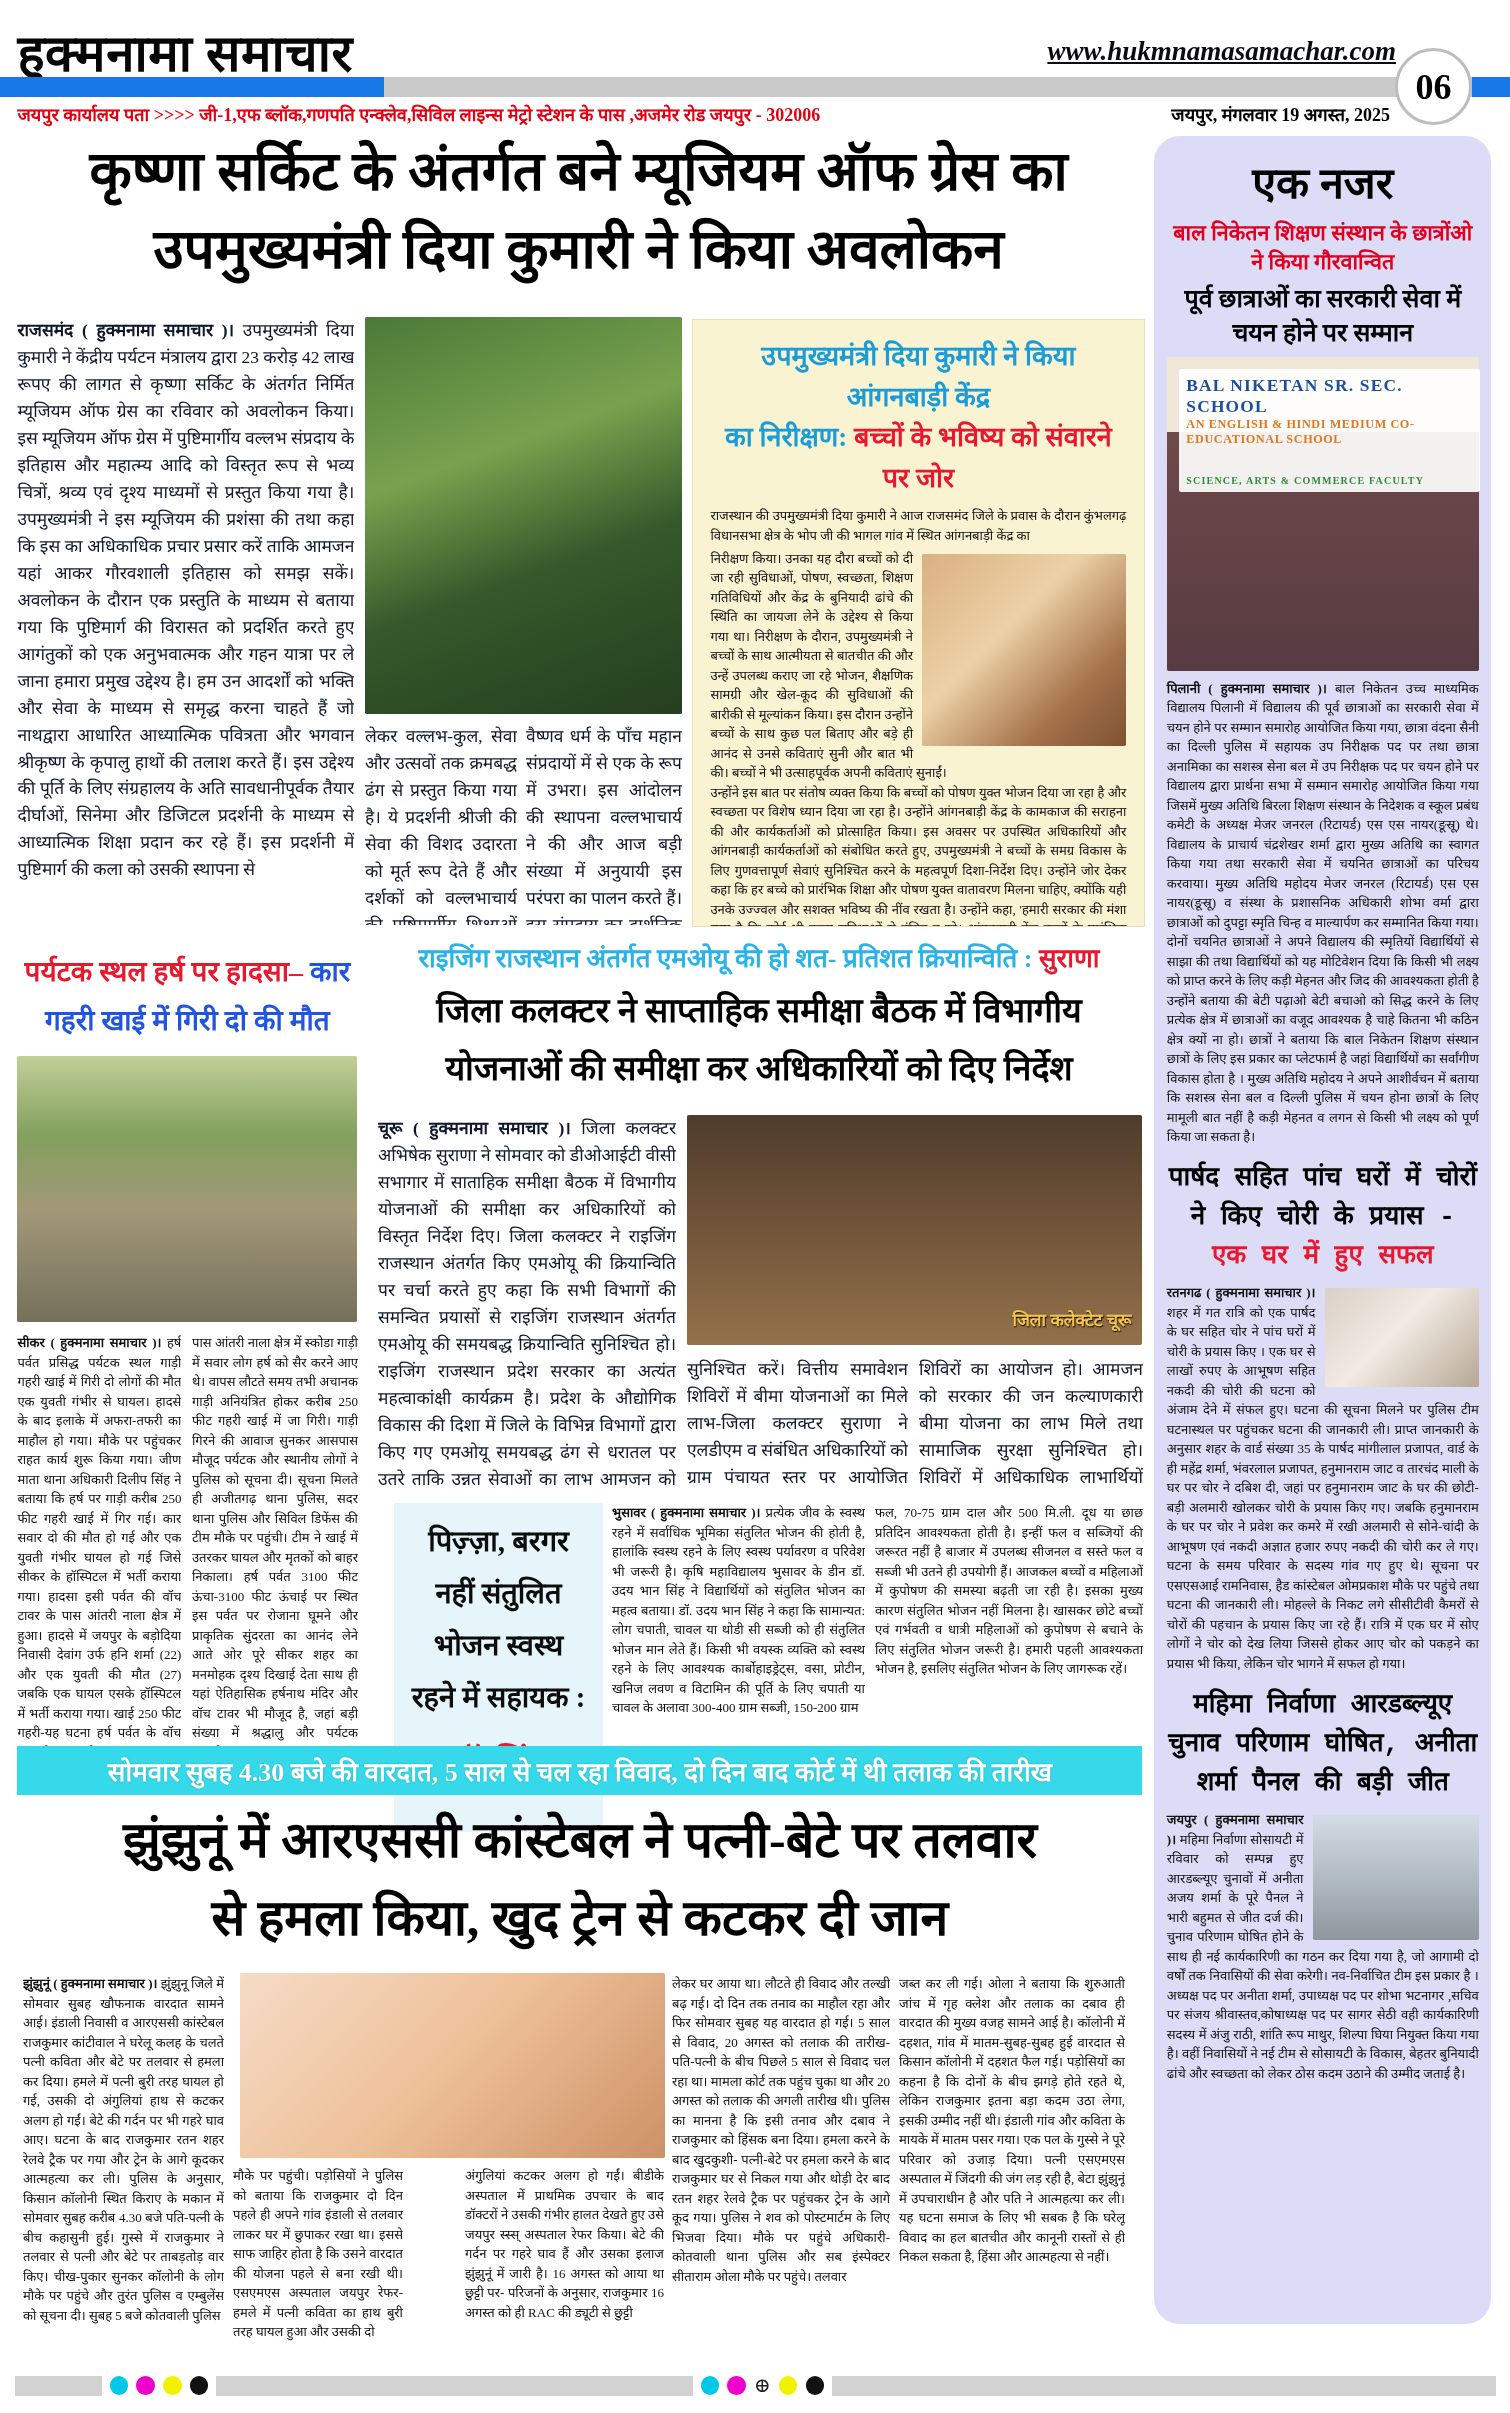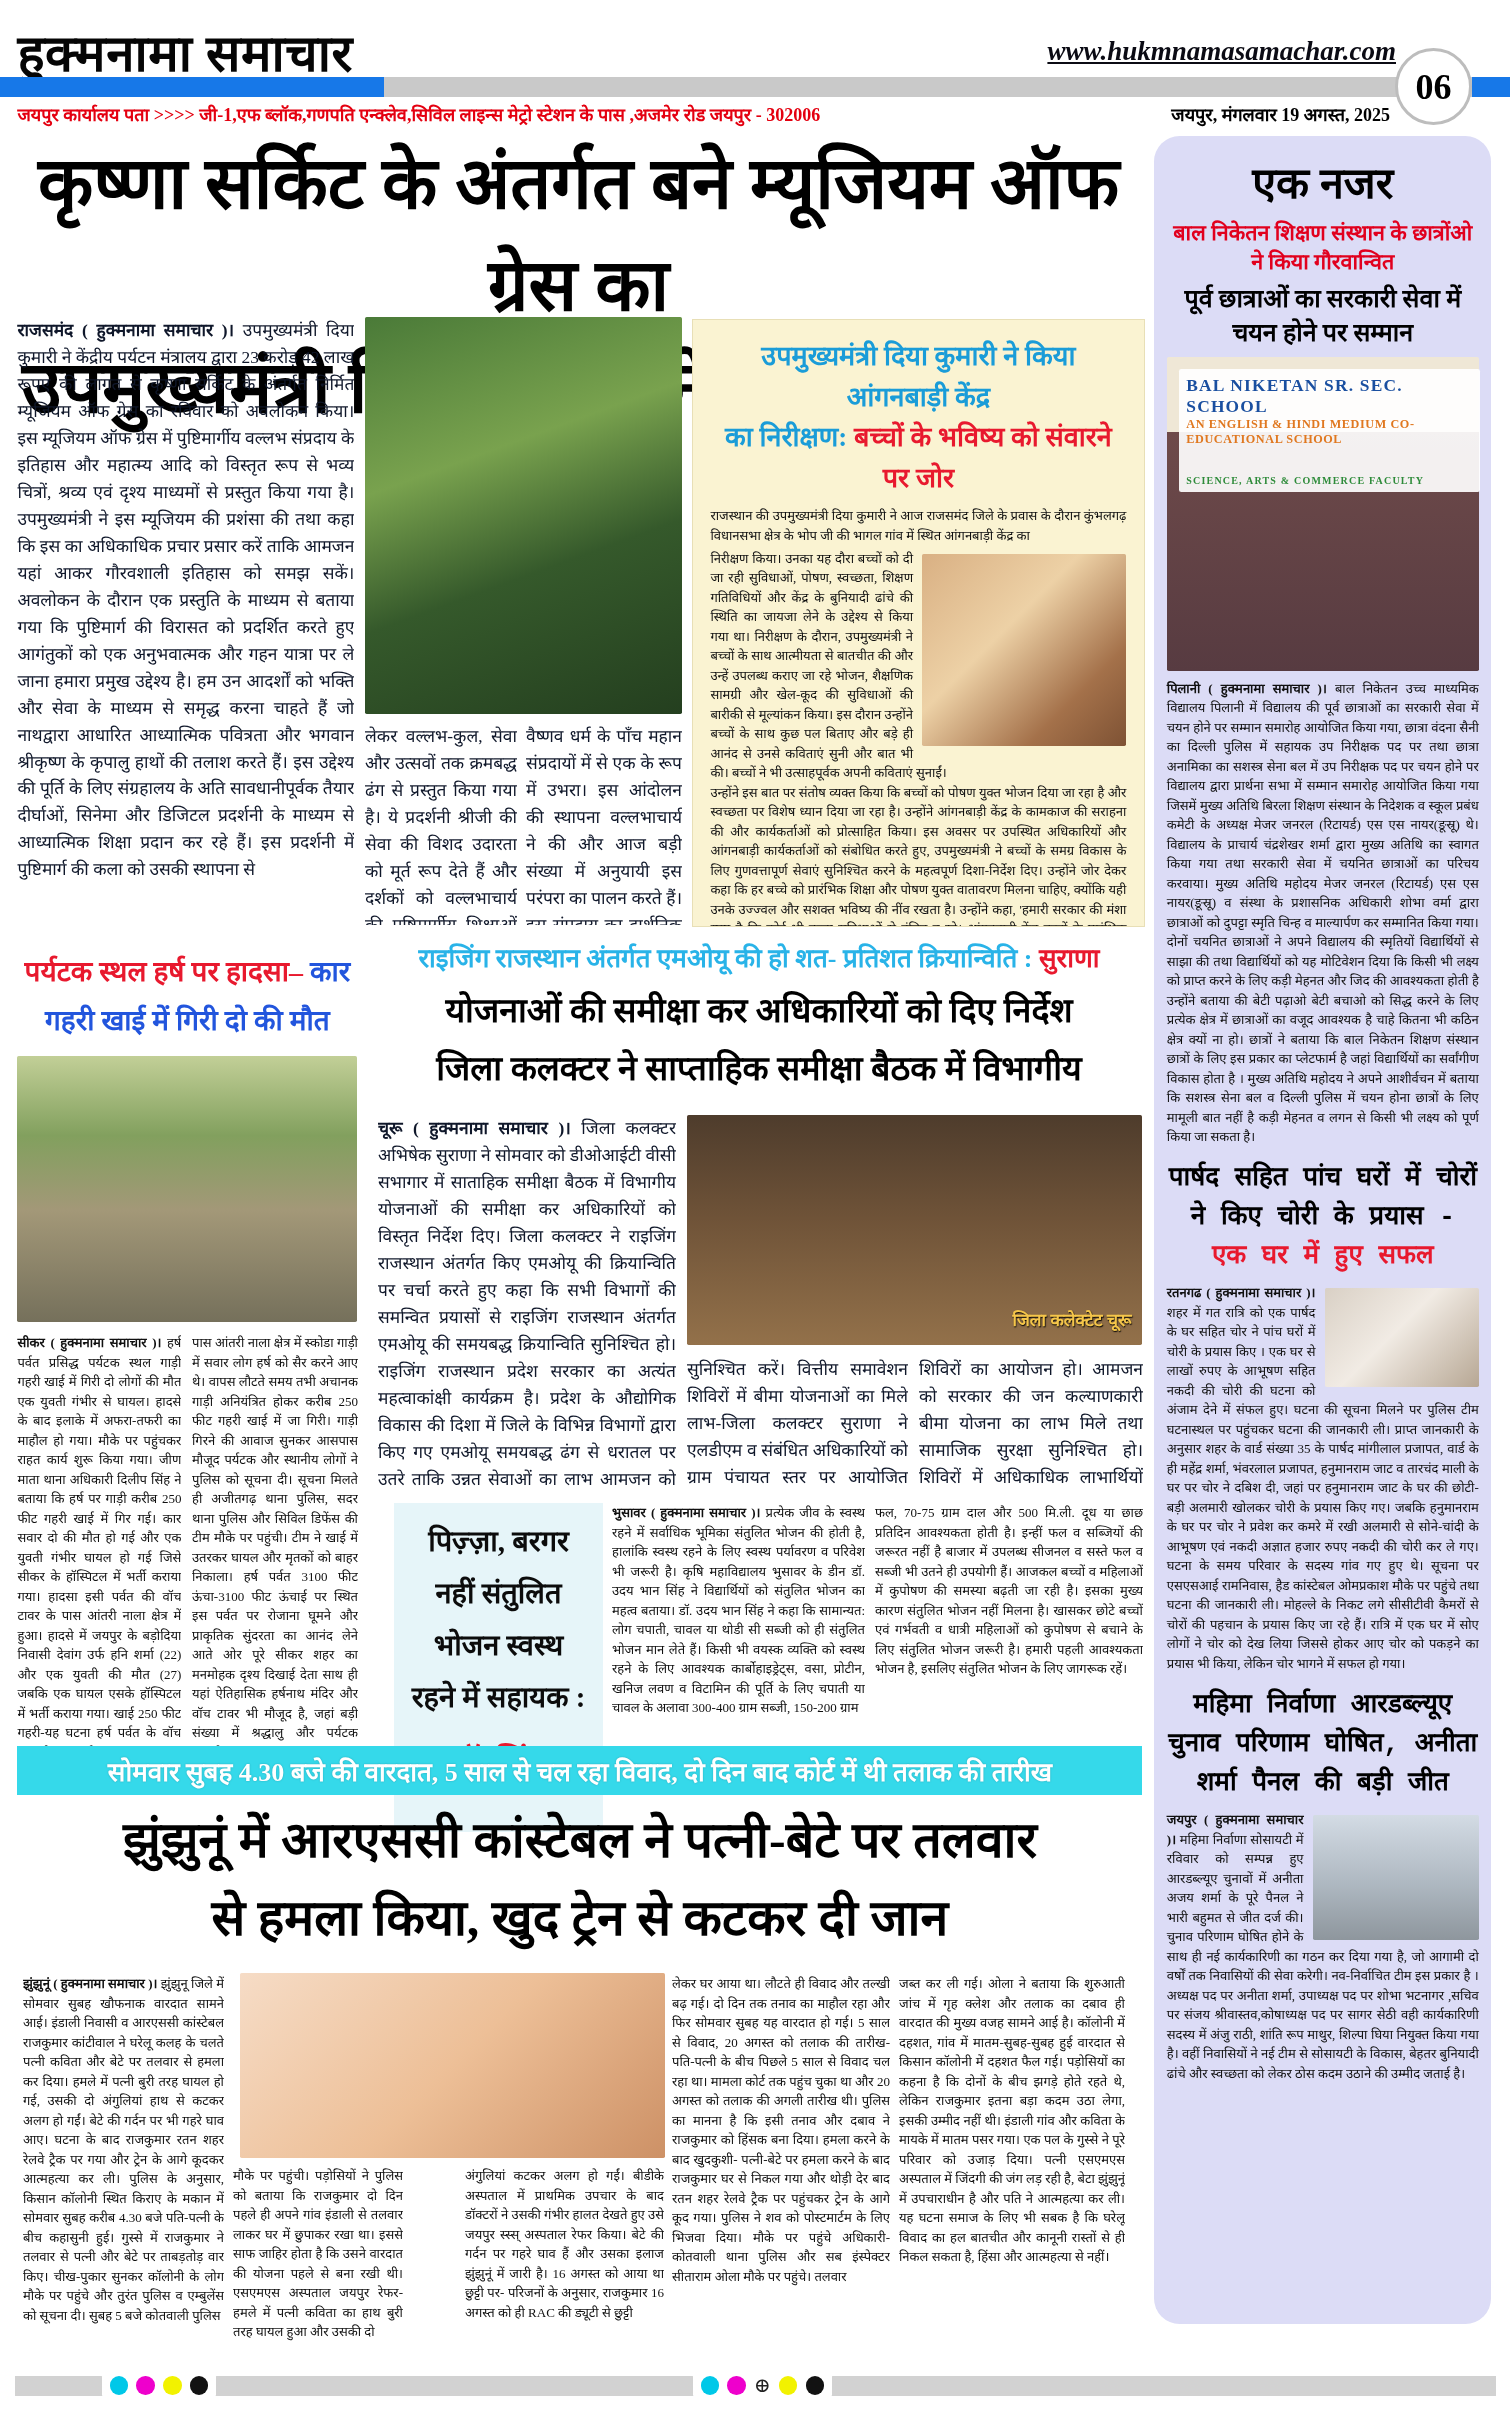--- a/index.html
+++ b/index.html
@@ -14,21 +14,21 @@
   .logo{font-size:51px;font-weight:900;letter-spacing:0.6px;color:#050505;line-height:1;}
   .website{font-size:27px;font-weight:bold;font-style:italic;text-decoration:underline;color:#0b0b14;}
   .topbar{height:20px;background:#c9c9c9;}
   .topbar .blue-l{position:absolute;left:0;top:0;width:384px;height:20px;background:#1778e8;}
   .topbar .blue-r{position:absolute;right:0;top:0;width:38px;height:20px;background:#1778e8;}
   .page-badge{width:71px;height:71px;border-radius:50%;background:#fff;border:3.5px solid #bdbdbd;
               display:flex;align-items:center;justify-content:center;font-size:36px;font-weight:900;color:#000;z-index:5;}
   .address{font-size:18px;font-weight:bold;color:#e40010;}
   .dateline-top{font-size:18px;font-weight:bold;color:#000;}
   
-  .main-hl{font-size:72px;font-weight:900;line-height:1.42;color:#000;}
+  .main-hl{font-size:55px;font-weight:900;line-height:1.42;color:#000;}
   .sec-hl{font-weight:900;color:#000;}
   .body-text{font-size:17.4px;line-height:1.55;color:#0f172a;}
   .body-sm{font-size:13px;line-height:1.5;color:#101010;}
   
   .photo{background:#777;border-radius:1.7px;}
   .ph-museum{background:linear-gradient(160deg,#4a7a38 0%,#79a24e 35%,#35592b 62%,#243f1f 100%);}
   .ph-kids{background:linear-gradient(135deg,#d9b083 0%,#edd1a6 40%,#a4714a 75%,#7e5234 100%);}
   .ph-harsh{background:linear-gradient(180deg,#c2cf97 0%,#82a05e 30%,#a39878 58%,#75705b 100%);}
   .ph-meeting{background:linear-gradient(180deg,#4e3c2c 0%,#6f5338 45%,#93714a 100%);position:relative;}
   .ph-school{background:linear-gradient(180deg,#efe7d6 0%,#efe7d6 24%,#6e4a4a 24%,#573b41 100%);position:relative;}
@@ -120,22 +120,22 @@
     <span class="dl">सीकर ( हुक्मनामा समाचार )।</span>
     <span>हर्ष पर्वत प्रसिद्ध पर्यटक स्थल गाड़ी गहरी खाई में गिरी दो लोगों की मौत एक युवती गंभीर से घायल। हादसे के बाद इलाके में अफरा-तफरी का माहौल हो गया। मौके पर पहुंचकर राहत कार्य शुरू किया गया। जीण माता थाना अधिकारी दिलीप सिंह ने बताया कि हर्ष पर गाड़ी करीब 250 फीट गहरी खाई में गिर गई। कार सवार दो की मौत हो गई और एक युवती गंभीर घायल हो गई जिसे सीकर के हॉस्पिटल में भर्ती कराया गया। हादसा इसी पर्वत की वॉच टावर के पास आंतरी नाला क्षेत्र में हुआ। हादसे में जयपुर के बड़ोदिया निवासी देवांग उर्फ हनि शर्मा (22) और एक युवती की मौत (27) जबकि एक घायल एसके हॉस्पिटल में भर्ती कराया गया। खाई 250 फीट गहरी-यह घटना हर्ष पर्वत के वॉच टावर के पास हुई।</span>
   </div>
   <div class="abs body-sm jt clip" style="left:192px;top:1333px;width:166px;height:465px;">पास आंतरी नाला क्षेत्र में स्कोडा गाड़ी में सवार लोग हर्ष को सैर करने आए थे। वापस लौटते समय तभी अचानक गाड़ी अनियंत्रित होकर करीब 250 फीट गहरी खाई में जा गिरी। गाड़ी गिरने की आवाज सुनकर आसपास मौजूद पर्यटक और स्थानीय लोगों ने पुलिस को सूचना दी। सूचना मिलते ही अजीतगढ़ थाना पुलिस, सदर थाना पुलिस और सिविल डिफेंस की टीम मौके पर पहुंची। टीम ने खाई में उतरकर घायल और मृतकों को बाहर निकाला। हर्ष पर्वत 3100 फीट ऊंचा-3100 फीट ऊंचाई पर स्थित इस पर्वत पर रोजाना घूमने और प्राकृतिक सुंदरता का आनंद लेने आते ओर पूरे सीकर शहर का मनमोहक दृश्य दिखाई देता साथ ही यहां ऐतिहासिक हर्षनाथ मंदिर और वॉच टावर भी मौजूद है, जहां बड़ी संख्या में श्रद्धालु और पर्यटक पहुंचते।</div>
 
   <div class="abs ctr" style="left:375px;top:939px;width:768px;font-size:26px;font-weight:900;">
     <span class="cyan-txt">राइजिंग राजस्थान अंतर्गत एमओयू की हो शत- प्रतिशत क्रियान्विति :</span>
     <span class="red">सुराणा</span>
   </div>
   <div class="abs ctr sec-hl" style="left:375px;top:982px;width:768px;font-size:34px;line-height:1.7;">
+    <div>जिला कलक्टर  ने साप्ताहिक समीक्षा बैठक में विभागीय</div>
     <div>योजनाओं की समीक्षा कर अधिकारियों को दिए निर्देश</div>
-    <div>जिला कलक्टर  ने साप्ताहिक समीक्षा बैठक में विभागीय</div>
   </div>
   <div class="abs body-text jt clip" style="left:378px;top:1115px;width:298px;height:375px;">
     <span class="dl">चूरू ( हुक्मनामा समाचार )।</span>
     <span>जिला कलक्टर अभिषेक सुराणा ने सोमवार को डीओआईटी वीसी सभागार में साताहिक समीक्षा बैठक में विभागीय योजनाओं की समीक्षा कर अधिकारियों को विस्तृत निर्देश दिए। जिला कलक्टर ने राइजिंग राजस्थान अंतर्गत किए एमओयू की क्रियान्विति पर चर्चा करते हुए कहा कि सभी विभागों की समन्वित प्रयासों से राइजिंग राजस्थान अंतर्गत एमओयू की समयबद्ध क्रियान्विति सुनिश्चित हो। राइजिंग राजस्थान प्रदेश सरकार का अत्यंत महत्वाकांक्षी कार्यक्रम है। प्रदेश के औद्योगिक विकास की दिशा में जिले के विभिन्न विभागों द्वारा किए गए एमओयू समयबद्ध ढंग से धरातल पर उतरे ताकि उन्नत सेवाओं का लाभ आमजन को मिल सके। उन्होंने कहा कि राजस्व, नगर निकाय, ग्रामीण विकास, ऊर्जा सहित सभी विभागों के अधिकारी राइजिंग राजस्थान अंतर्गत किए गए एमओयू की मॉनीटरिंग करते हुए इनकी क्रियान्विति</span>
   </div>
   <div class="abs photo ph-meeting" style="left:687px;top:1115px;width:455px;height:230px;">
     <span class="sign">जिला कलेक्टेट चूरू</span>
   </div>
   <div class="abs body-text jt clip" style="left:687px;top:1356px;width:221px;height:134px;">सुनिश्चित करें। वित्तीय समावेशन शिविरों में बीमा योजनाओं का मिले लाभ-जिला कलक्टर सुराणा ने एलडीएम व संबंधित अधिकारियों को ग्राम पंचायत स्तर पर आयोजित वित्तीय समावेशन शिविरों को लेकर निर्देश दिए कि समुचित प्रचार- प्रसार के साथ</div>
   <div class="abs body-text jt clip" style="left:919px;top:1356px;width:224px;height:134px;">शिविरों का आयोजन हो। आमजन को सरकार की जन कल्याणकारी बीमा योजना का लाभ मिले तथा सामाजिक सुरक्षा सुनिश्चित हो। शिविरों में अधिकाधिक लाभार्थियों को लाभान्वित किया जाए।</div>

